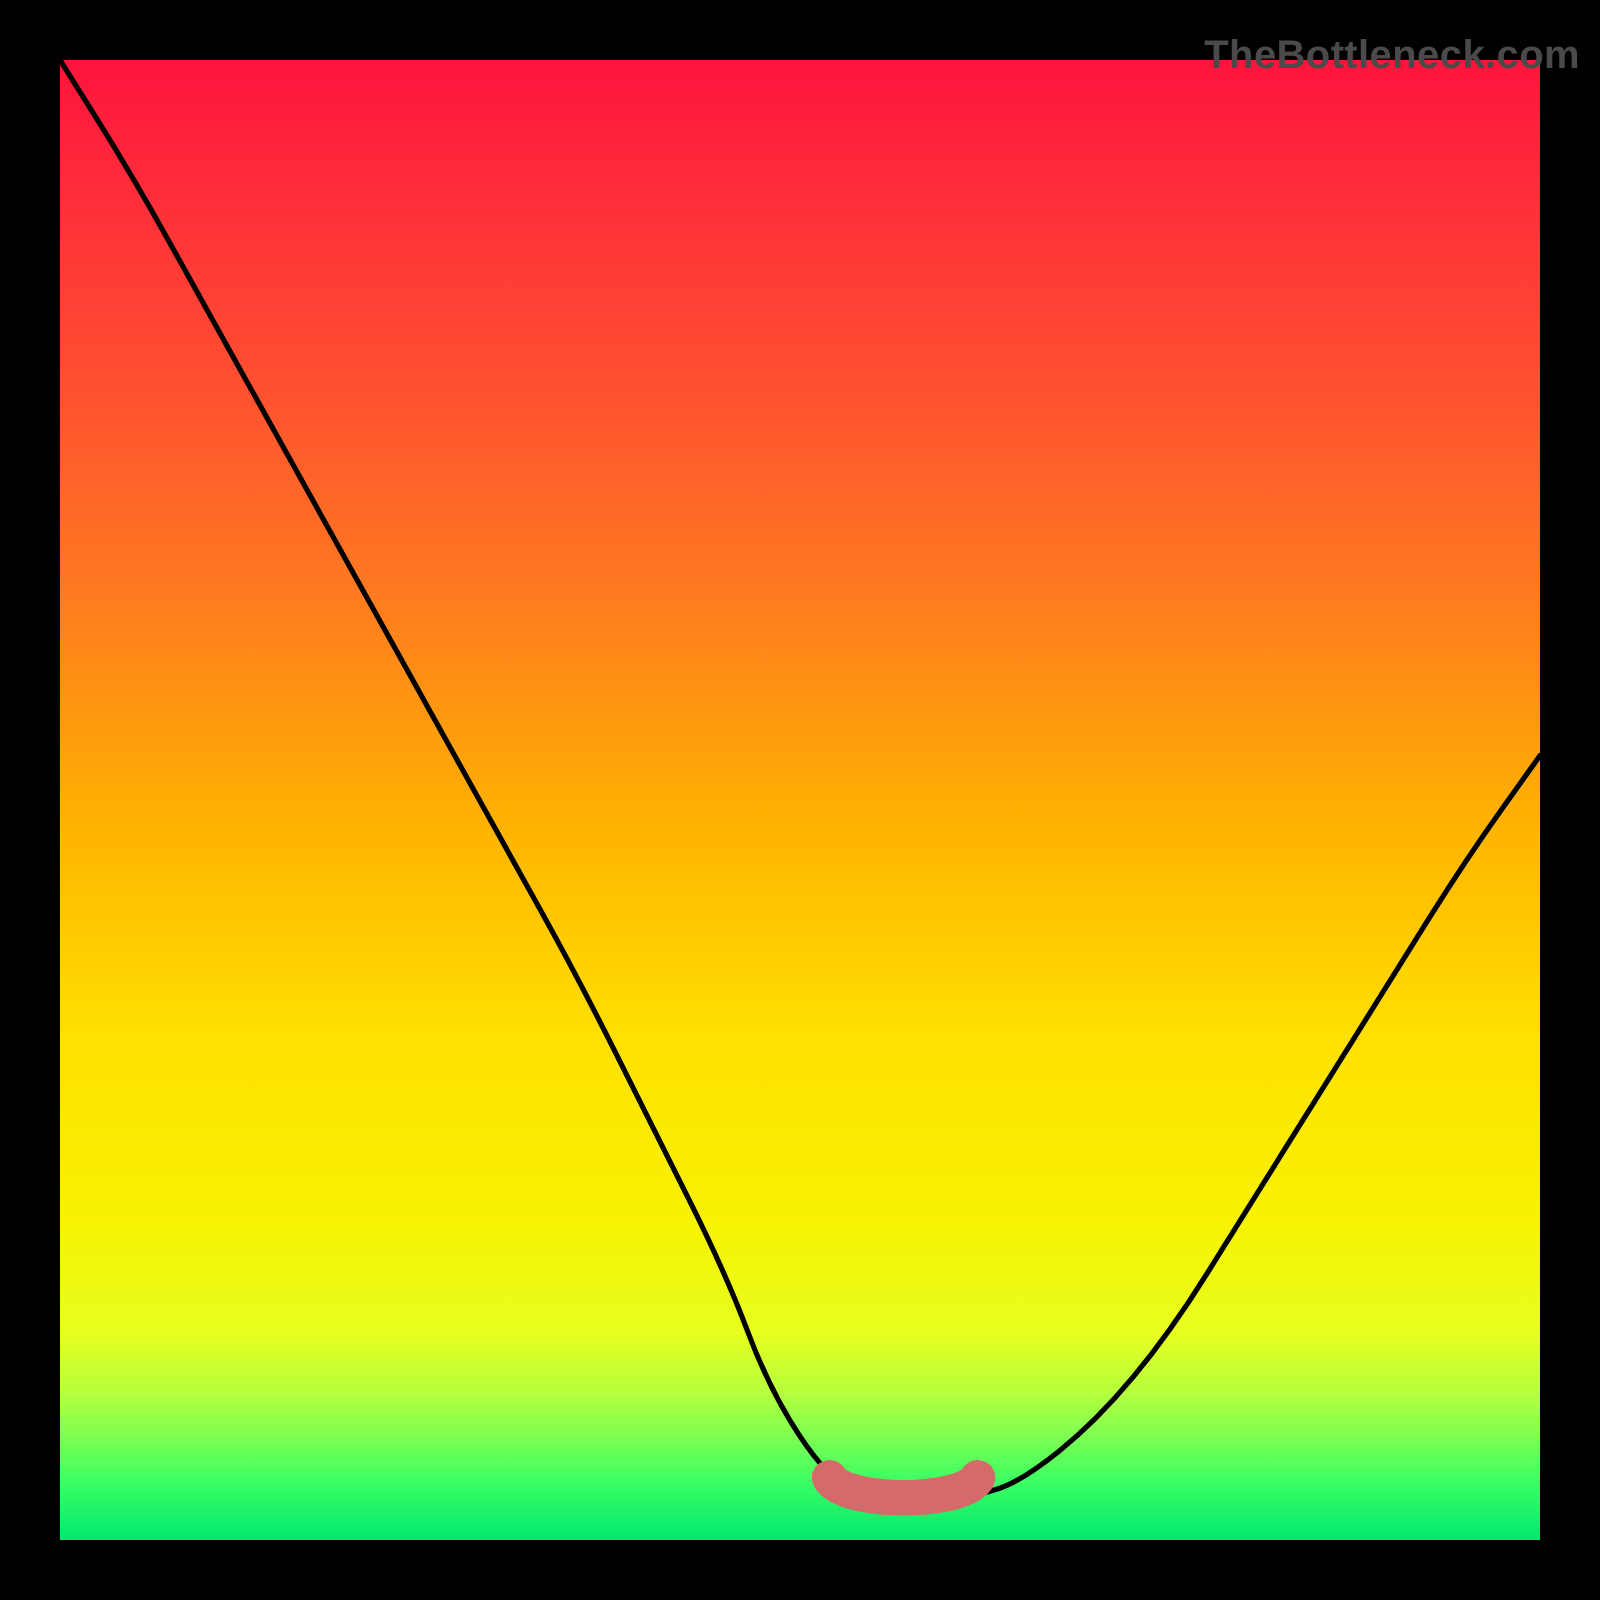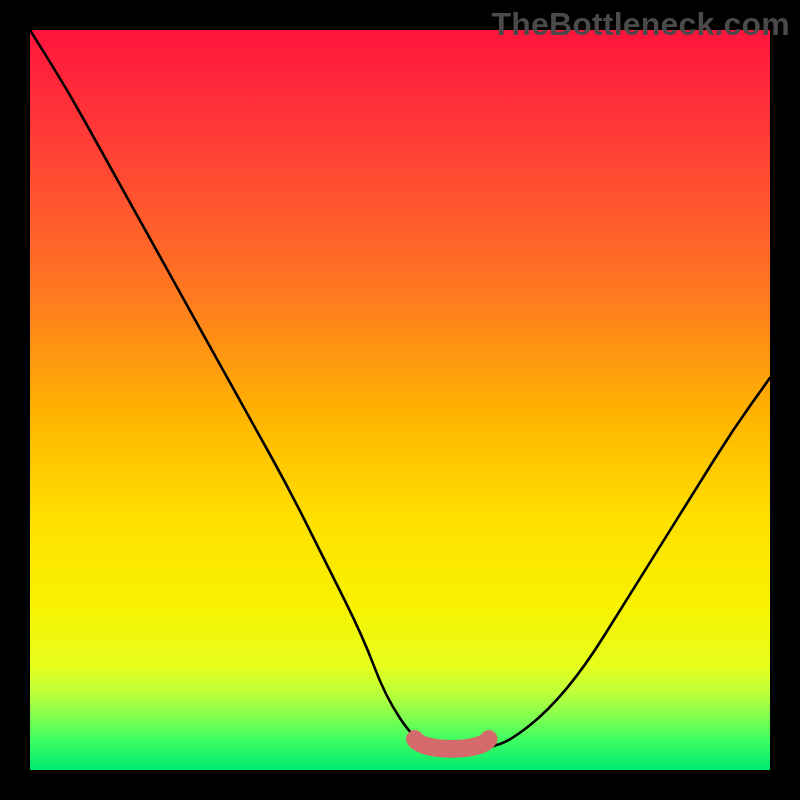--- a/index.html
+++ b/index.html
@@ -12,23 +12,23 @@
     font-family: Arial, Helvetica, sans-serif;
   }
   .frame {
     position: relative;
     width: 800px;
     height: 800px;
     background: #000;
   }
   .watermark {
     position: absolute;
-    top: 6px;
+    top: 17px;
     right: 10px;
-    font-size: 32px;
+    font-size: 20px;
     font-weight: 600;
     color: #4a4a4a;
     letter-spacing: 0.2px;
     z-index: 5;
   }
   .plot-area {
     position: absolute;
     left: 30px;
     top: 30px;
     width: 740px;

